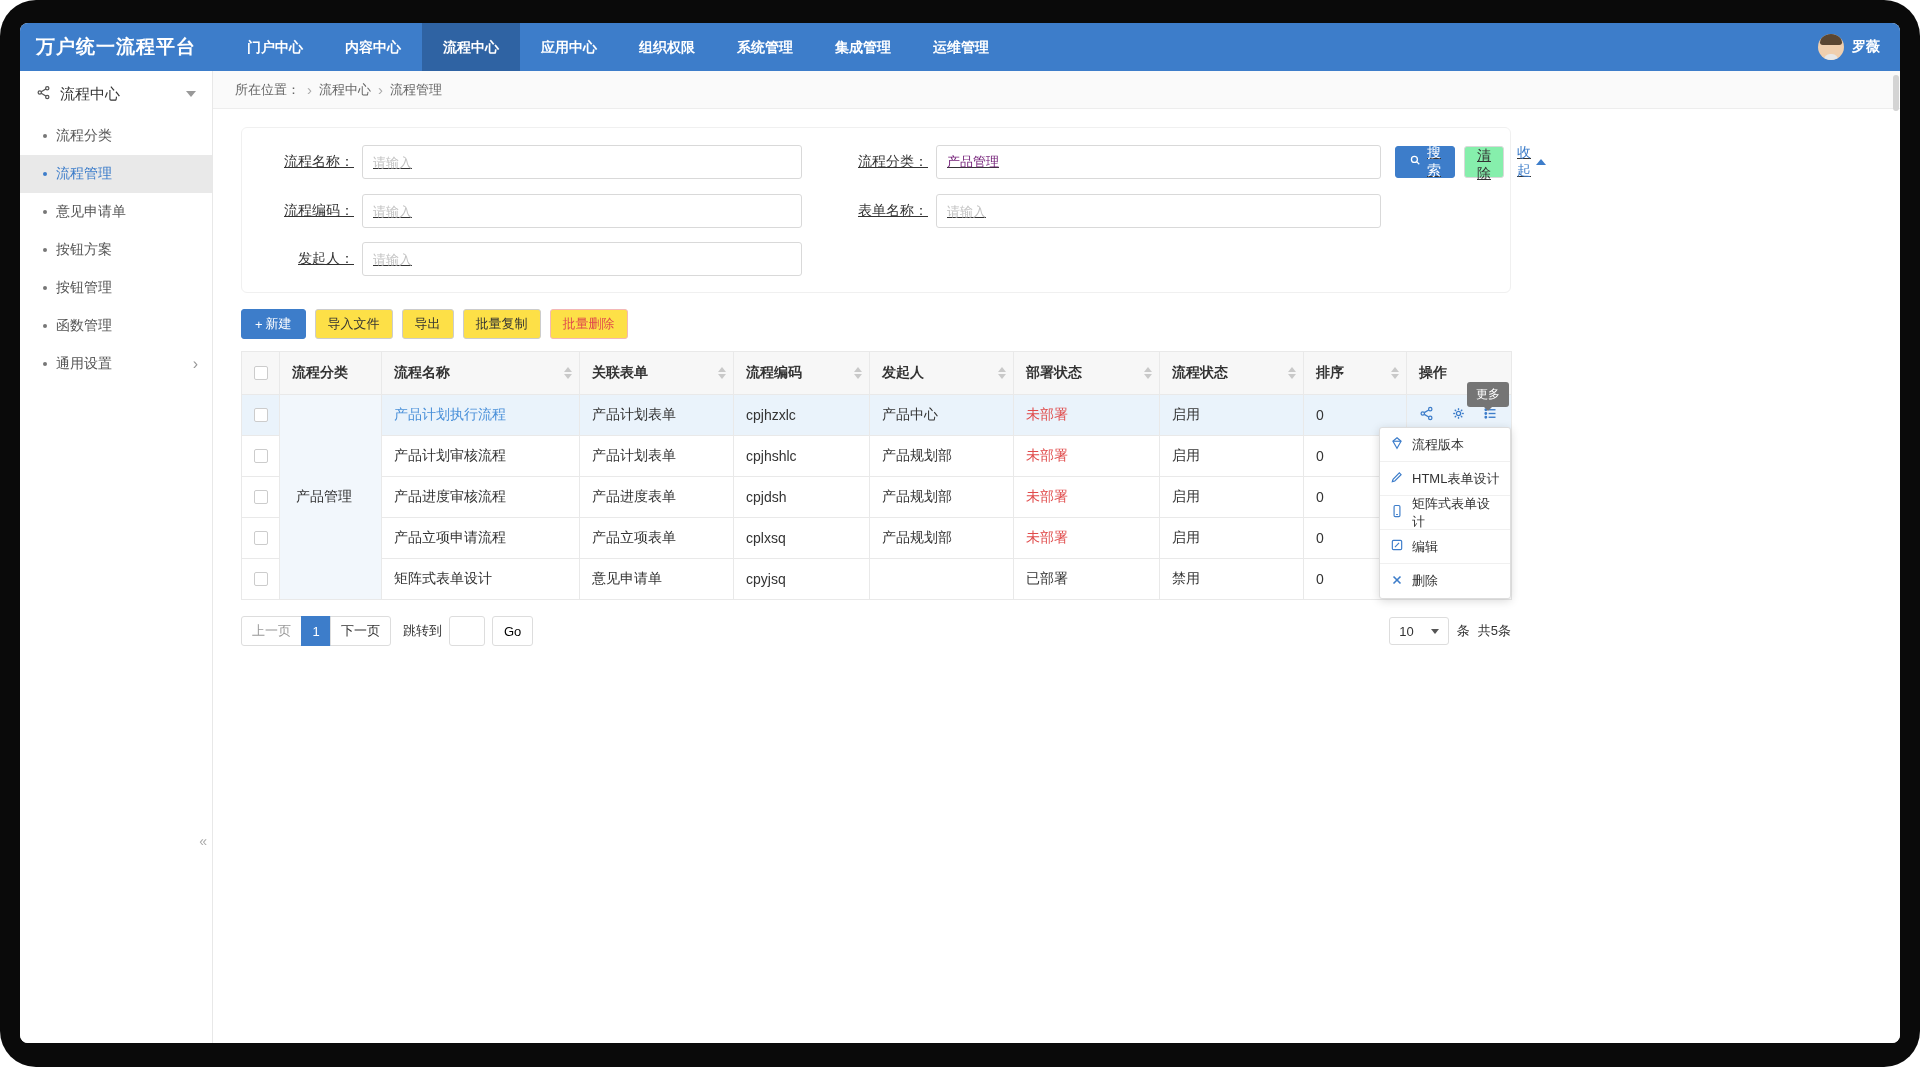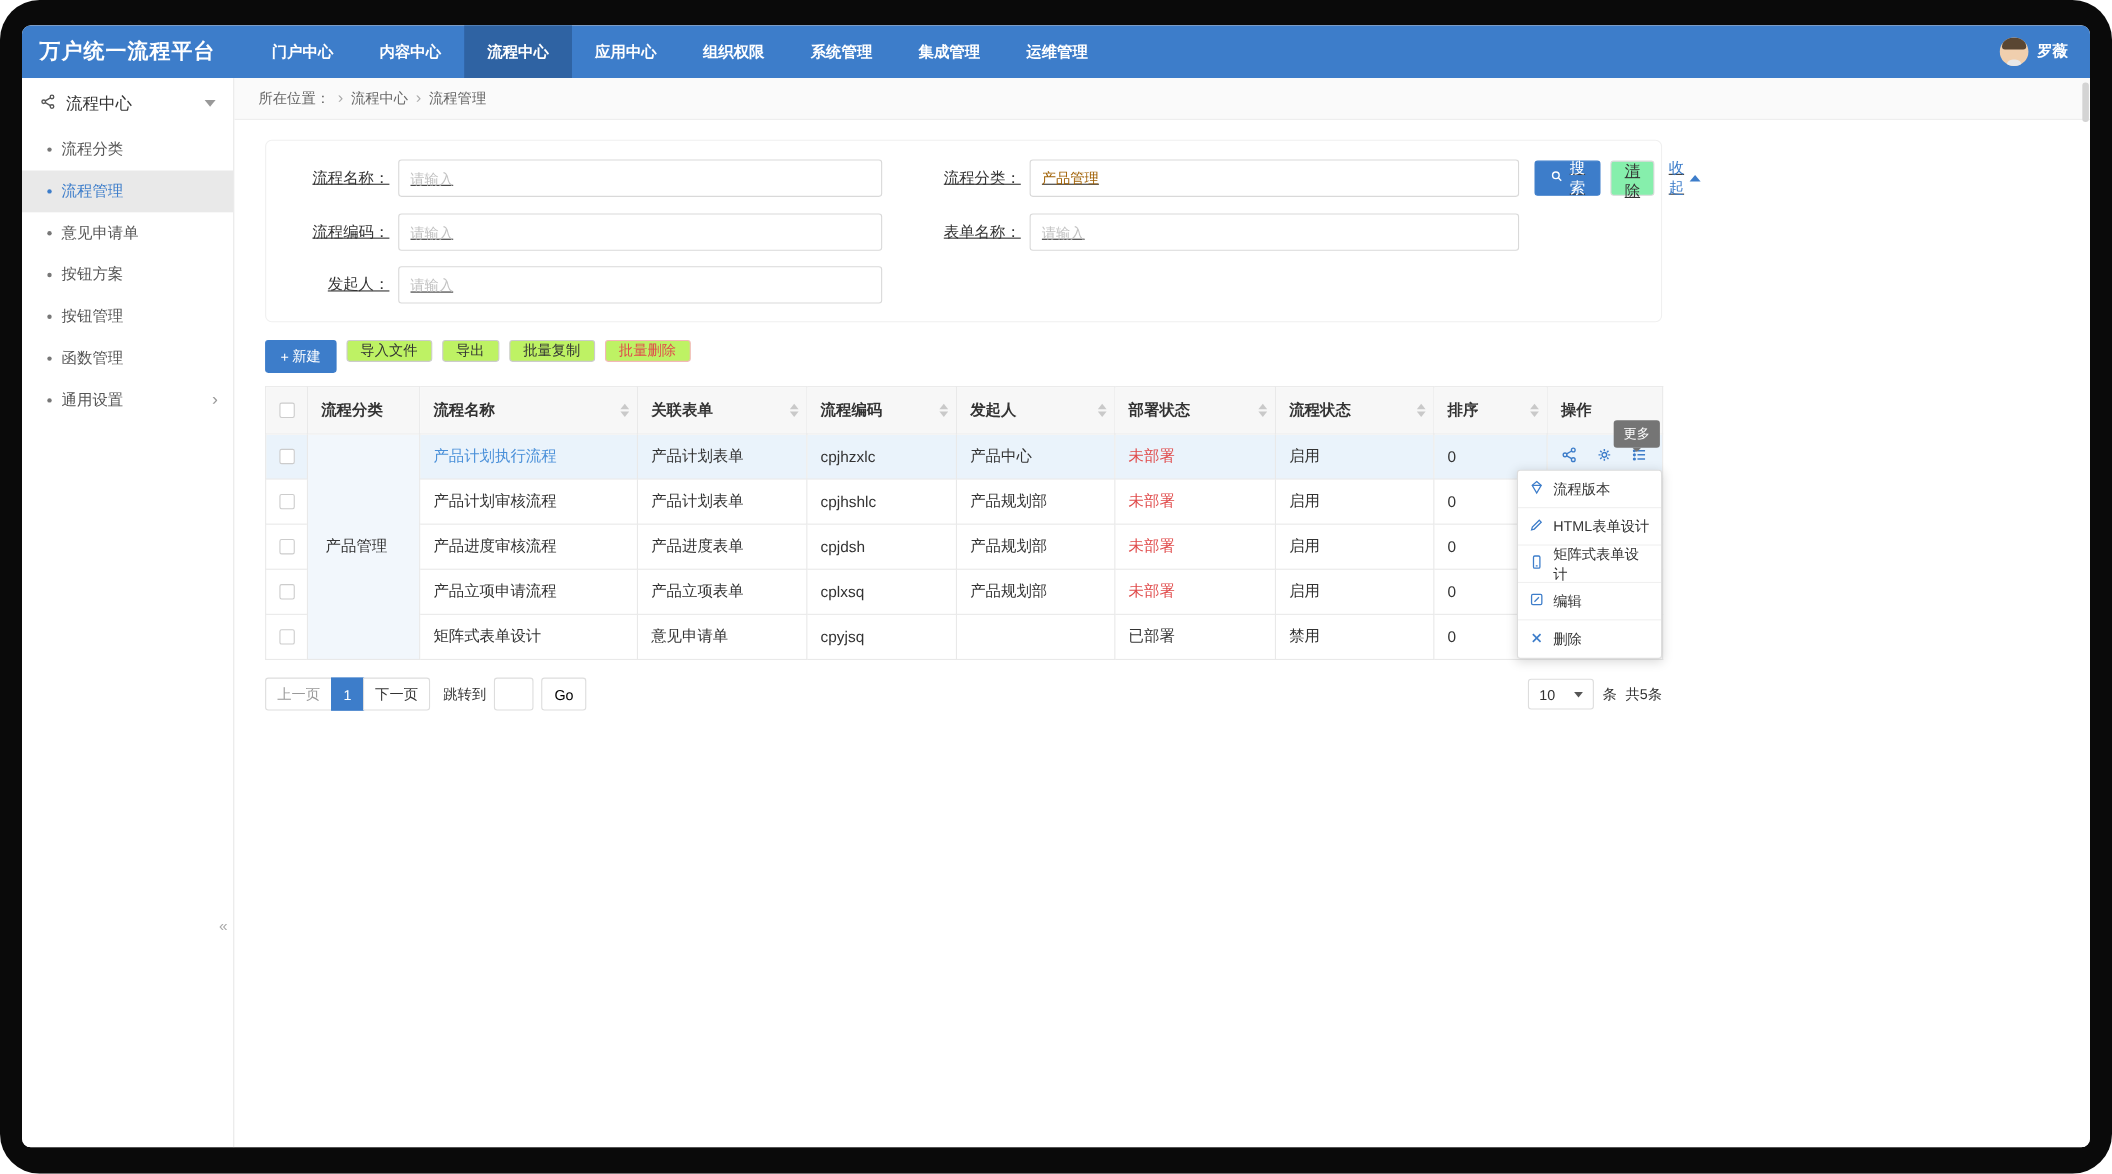--- a/index.html
+++ b/index.html
@@ -37,34 +37,34 @@
   .main { flex:1; display:flex; flex-direction:column; background:#fff; min-width:0; }
   .breadcrumb { height:38px; flex:0 0 38px; background:#fafafa; border-bottom:1px solid #ededed; display:flex; align-items:center; gap:7px; padding:0 22px; font-size:13px; color:#666; }
   .crumb-sep { color:#aaa; font-size:15px; line-height:1; }
   .crumb-link { cursor:pointer; }
   .content { padding:18px 0 0 28px; position:relative; flex:1; overflow:hidden; }
   
   .filter-card { width:1270px; border:1px solid #f0f0f0; border-radius:6px; padding:16px 0 2px 10px;text-decoration:underline; }
   .filter-row { display:flex; align-items:center; margin-bottom:14px; }
   .fgroup { display:flex; align-items:center; }
   .flabel { width:102px; text-align:right; font-size:14px; color:#333; margin-right:8px; white-space:nowrap; }
-  .fgroup input { width:440px; height:32px; border:1px solid #d9d9d9; border-radius:3px; padding:16px 10px; font-size:13px; color:#a16207; outline:none; }
+  .fgroup input { width:440px; height:32px; border:1px solid #d9d9d9; border-radius:3px; padding:16px 10px; font-size:13px; color:#701a75; outline:none; }
   .fgroup.second { margin-left:38px; }
   .fgroup.second .flabel { width:88px; }
   .fgroup.second input { width:445px; }
   input::placeholder { color:#c2c2c2; }
   .filter-actions { display:flex; align-items:center; gap:9px; margin-left:14px; }
   .btn-search { height:32px; padding:0 13px; background:var(--accent,#3d7dca); color:#fff; border:1px solid var(--accent,#3d7dca); border-radius:3px; font-size:14px; display:flex; align-items:center; gap:5px; cursor:pointer; }
   .btn-clear { height:32px; padding:0 12px; background:#86efac; color:#333; border:1px solid #d9d9d9; border-radius:3px; font-size:14px; cursor:pointer; }
   .link-collapse { display:flex; align-items:center; gap:5px; color:var(--accent,#3d7dca); font-size:14px; cursor:pointer; margin-left:4px; }
   .caret-up { width:0; height:0; border-left:5px solid transparent; border-right:5px solid transparent; border-bottom:6px solid var(--accent,#3d7dca); }
   
   .toolbar { display:flex; gap:9px; margin:16px 0 12px; }
   .btn-new { height:30px; padding:0 13px; background:var(--accent,#3d7dca); color:#fff; border:1px solid var(--accent,#3d7dca); border-radius:3px; font-size:13px; cursor:pointer; display:flex; align-items:center; gap:3px; }
-  .btn-plain { height:20px; padding:0 12px; background:#bef264; color:#333; border:1px solid #ccc; border-radius:3px; font-size:13px; cursor:pointer; }
+  .btn-plain { height:30px; padding:0 12px; background:#fde047; color:#333; border:1px solid #ccc; border-radius:3px; font-size:13px; cursor:pointer; }
   .btn-plain.danger { color:var(--danger,#e04b4b); border-color:#f3b8b8; }
   
   .table-wrap { width:1270px; position:relative; }
   table { width:100%; border-collapse:collapse; table-layout:fixed; }
   th, td { border:1px solid #e9e9e9; font-size:14px; overflow:hidden; white-space:nowrap; }
   thead th { background:var(--table-header-bg,#f7f7f7); height:43px; text-align:left; padding:0 12px; font-weight:bold; color:#333; position:relative; }
   tbody td { height:41px; padding:0 12px; color:#333; background:#fff; }
   .cb-col { text-align:center; padding:0 !important; }
   .cb { width:14px; height:14px; border:1px solid #ccc; border-radius:2px; background:#fff; margin:0 auto; cursor:pointer; }
   .sort { position:absolute; right:7px; top:50%; transform:translateY(-50%); display:flex; flex-direction:column; gap:2px; cursor:pointer; }

